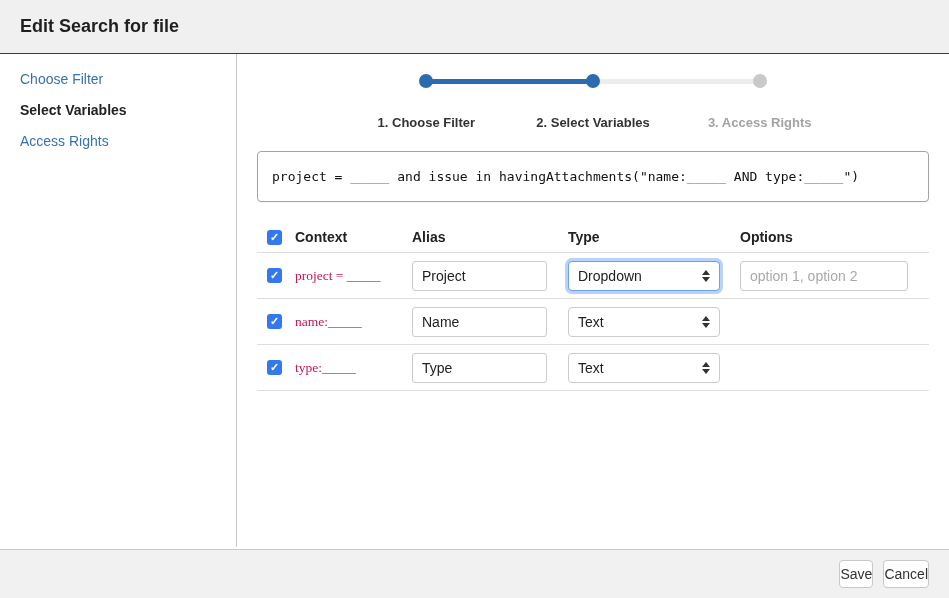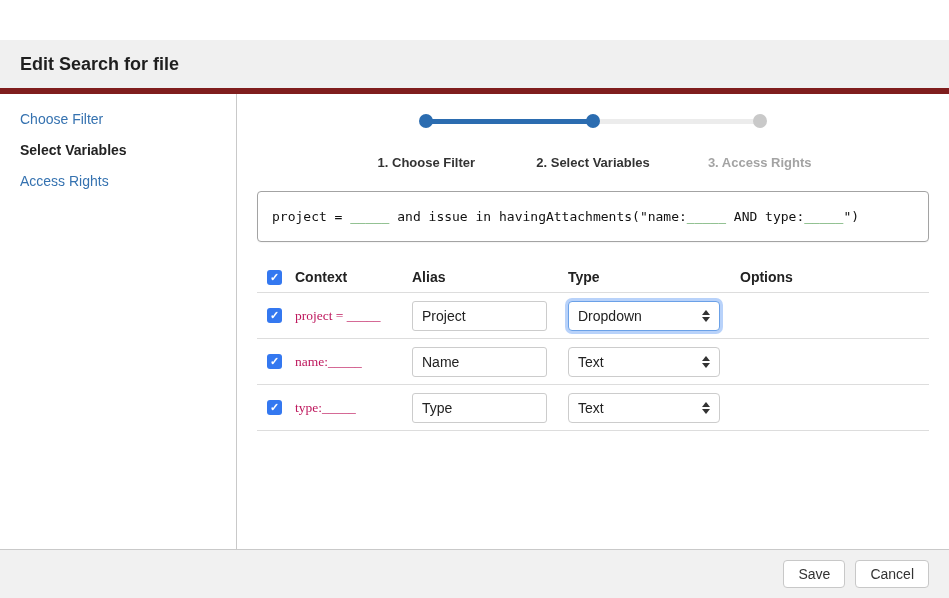--- a/index.html
+++ b/index.html
@@ -1,20 +1,20 @@
 <!DOCTYPE html>
 <html><head>
 <meta charset="utf-8">
 <style>
   * { margin:0; padding:0; box-sizing:border-box; }
   html,body { width:949px; height:598px; background:#fff; font-family:"Liberation Sans", sans-serif; color:#222; }
   .dialog { position:relative; width:949px; height:598px; background:#fff; overflow:hidden; }
 
   
-  .dlg-header { height:54px; background:#f0f0f0; border-bottom:6px solid #7f1d1d; display:flex; align-items:center; padding:0 20px;margin-top:40px; }
+  .dlg-header { height:54px; background:#f0f0f0; border-bottom:1px solid #7f1d1d; display:flex; align-items:center; padding:0 20px; }
   .dlg-title { font-size:18px; font-weight:600; color:#1f1f1f; }
 
   
   .dlg-body { display:flex; height:493px; }
   .sidebar { width:237px; border-right:1px solid #c9c9c9; padding:17px 20px; flex-shrink:0; }
   .side-item { font-size:14px; margin-bottom:15px; cursor:pointer; }
   .side-item.link { color:#3572b0; }
   .side-item.active { color:#222; font-weight:bold; }
 
   .main { flex:1; padding:20px 20px 0 20px; }
@@ -47,21 +47,21 @@
   .opt-input { width:168px; height:30px; border:1px solid #ccc; border-radius:3px; padding:0 9px; font-size:14px; font-family:"Liberation Sans", sans-serif; color:#222; outline:none; background:#fff; }
   .opt-input::placeholder { color:#a9a9a9; }
   .sel { width:152px; height:30px; border:1px solid #ccc; border-radius:4px; background:#fff; display:flex; align-items:center; justify-content:space-between; padding:0 9px; font-size:14px; cursor:pointer; }
   .sel.focused { border:1px solid #6ba1e7; box-shadow:0 0 0 3px rgba(97,155,245,0.45);justify-content:space-between; }
   .arrows { display:flex; flex-direction:column; align-items:center; gap:2px; }
   .arr-up { width:0; height:0; border-left:4px solid transparent; border-right:4px solid transparent; border-bottom:5px solid #333; }
   .arr-down { width:0; height:0; border-left:4px solid transparent; border-right:4px solid transparent; border-top:5px solid #333; }
 
   
   .dlg-footer { position:absolute; bottom:0; left:0; right:0; height:49px; background:#f1f1f1; border-top:1px solid #c9c9c9; display:flex; align-items:center; justify-content:flex-end; padding:0 20px; gap:10px; }
-  .btn { background:#fff; border:1px solid #c8c8c8; border-radius:4px; padding:5px 14px; font-size:14px; font-family:"Liberation Sans", sans-serif; color:#333; cursor:pointer; }
+  .btn { background:#fff; border:1px solid #c8c8c8; border-radius:4px; padding:5px 0; font-size:14px; font-family:"Liberation Sans", sans-serif; color:#333; cursor:pointer; }
 </style>
 </head>
 <body>
 
 <div class="dialog">
 
   <div class="dlg-header">
     <div class="dlg-title">Edit Search for file</div>
   </div>
 
@@ -117,20 +117,21 @@
           <div><input class="txt-input" type="text" value="Project" style=""></div>
           <div>
             <div class="sel focused">
               <span>Dropdown</span>
               <span class="arrows">
                   <span class="arr-up"></span>
                   <span class="arr-down"></span>
                 </span>
             </div>
           </div>
+          <div><input class="opt-input" type="text" placeholder="option 1, option 2" style=""></div>
         </div>
         <hr class="t-hr">
 
         <div class="t-row t-body-row">
           <div class="cb">
               <span class="tick">✓</span>
             </div>
           <div class="ctx">name:_____</div>
           <div><input class="txt-input" type="text" value="Name" style=""></div>
           <div>

